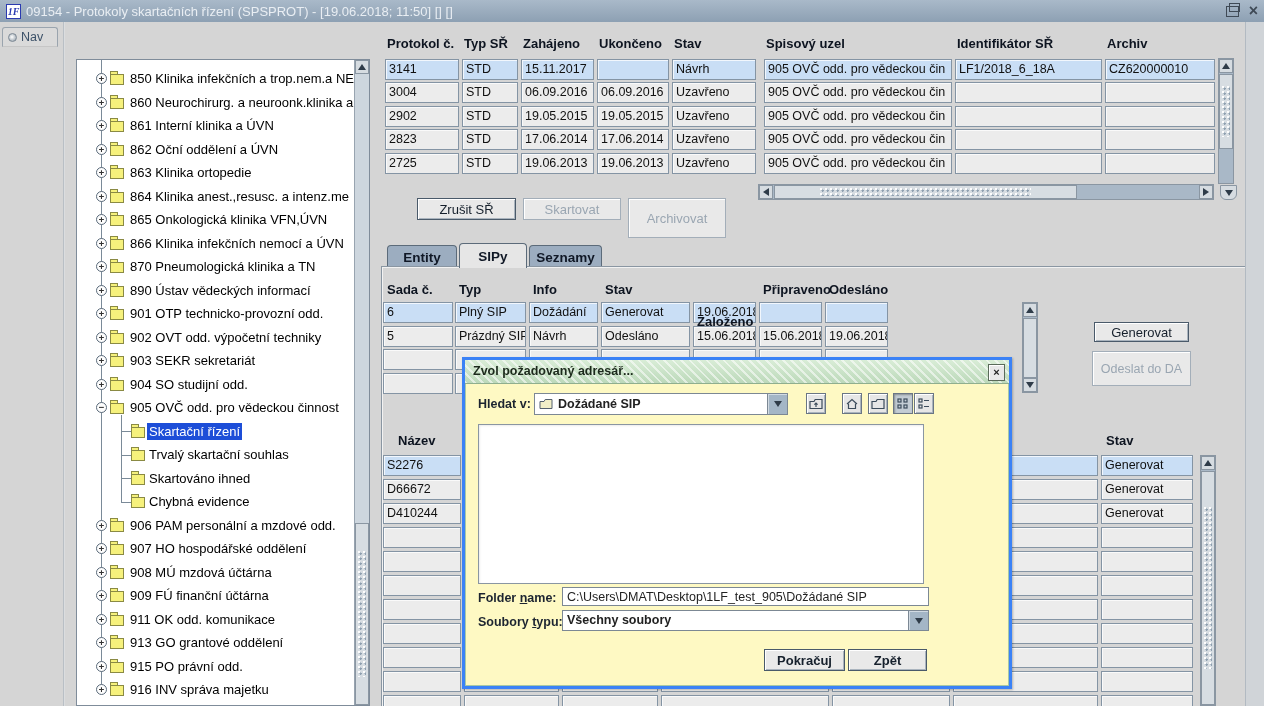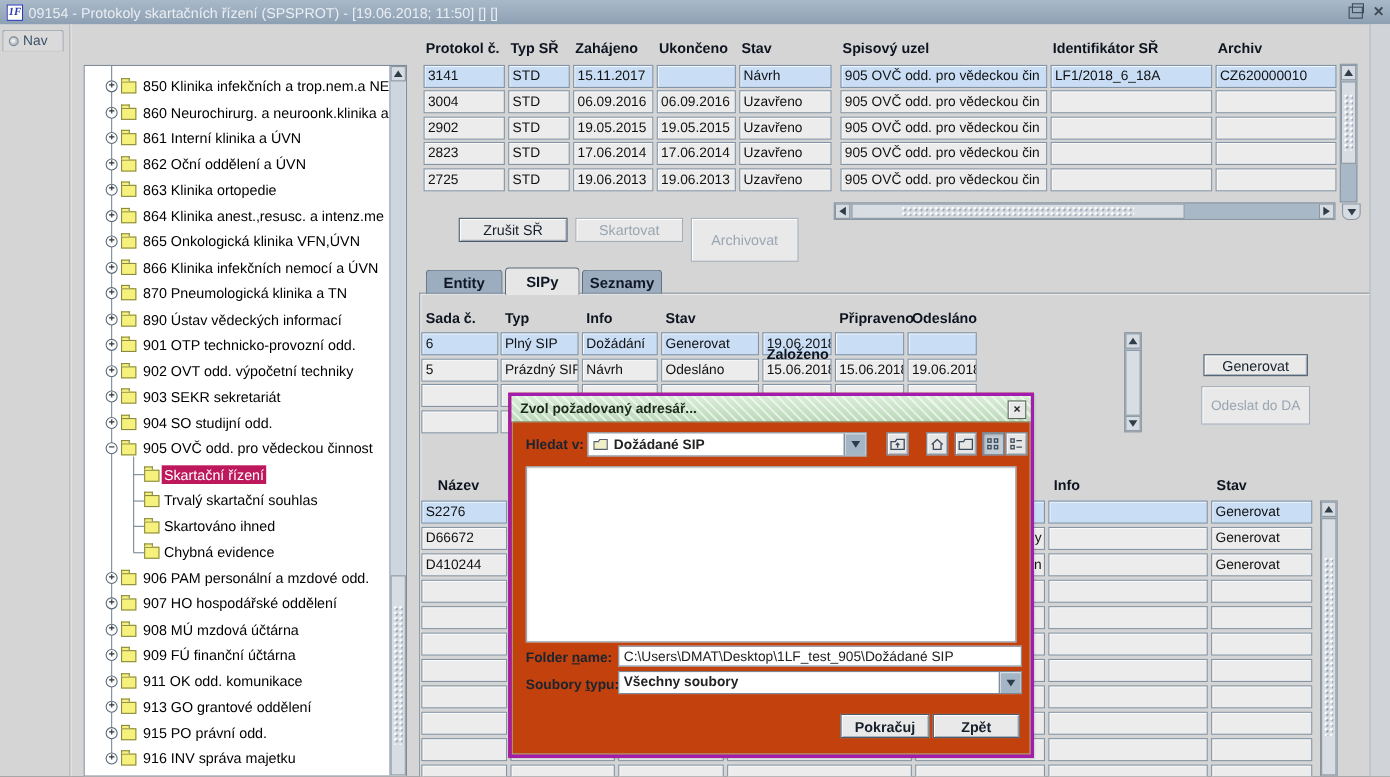--- a/index.html
+++ b/index.html
@@ -30,21 +30,21 @@
   .trow{position:relative;height:23.5px;display:flex;align-items:center;white-space:nowrap;
     font:13px "Liberation Sans",sans-serif;color:#000;overflow:hidden;}
   .trow.l0{padding-left:51px}.trow.l1{padding-left:70px}
   .trow.l1::before{content:"";position:absolute;left:44px;top:11.5px;width:10px;height:1px;background:#7a8a98;}
   .exp{position:absolute;left:19px;top:6px;width:11px;height:11px;border:1px solid #5a6a7a;border-radius:50%;
     background:#fdfdfd;font:bold 9px/9px "DejaVu Sans Mono",monospace;text-align:center;color:#333;box-sizing:border-box;z-index:2;}
   .fold{position:absolute;top:7px;width:14px;height:11px;background:#f6f17c;border:1px solid #8a8a44;box-sizing:border-box;z-index:1;}
   .fold::before{content:"";position:absolute;left:-1px;top:-4px;width:6px;height:2px;background:#f6f17c;border:1px solid #8a8a44;border-bottom:none;}
   .trow.l0 .fold{left:33px}.trow.l1 .fold{left:54px}
   .lbl{padding:1px 2px;}
-  .lbl.sel{background:#be185d;color:#fff;}
+  .lbl.sel{background:#1d4ed8;color:#fff;}
   .trunk{position:absolute;width:1px;background:#7a8a98;}
   #tree-sb{position:absolute;right:0;top:0;bottom:0;width:15px;background:#cdd6de;border-left:1px solid #98a4b0;box-sizing:border-box;}
   
   .hdr{position:absolute;font:bold 13px "Liberation Sans",sans-serif;color:#0d1420;white-space:nowrap;z-index:1;}
   .cell{position:absolute;box-sizing:border-box;background:#ececec;border:1px solid #8494a4;
     box-shadow:inset 1px 1px 0 rgba(255,255,255,.75);font:12.5px/15px "Liberation Sans",sans-serif;
     color:#111;padding:2px 3px;white-space:nowrap;overflow:hidden;}
   .cell.hl{background:#c9def5;}
   .cell.frag{text-align:right;padding-right:2px;}
   .btn{position:absolute;box-sizing:border-box;background:#e9e9e9;border:1px solid #4a5a6a;
@@ -65,22 +65,22 @@
   .thumb{position:absolute;background:#d7dde2;border:1px solid #8a96a2;box-sizing:border-box;overflow:hidden;}
   .bumps{position:absolute;left:15%;top:15%;right:15%;bottom:15%;
     background-image:radial-gradient(circle at 1.2px 1.2px,#fdfdfd 1px,transparent 1.4px),
                      radial-gradient(circle at 2.6px 2.6px,#8fa0b0 1px,transparent 1.4px);
     background-size:5px 5px;}
   .tri-u{width:0;height:0;border-left:4px solid transparent;border-right:4px solid transparent;border-bottom:6px solid #2f3c49;}
   .tri-d{width:0;height:0;border-left:4px solid transparent;border-right:4px solid transparent;border-top:6px solid #2f3c49;}
   .tri-l{width:0;height:0;border-top:4px solid transparent;border-bottom:4px solid transparent;border-right:6px solid #2f3c49;}
   .tri-r{width:0;height:0;border-top:4px solid transparent;border-bottom:4px solid transparent;border-left:6px solid #2f3c49;}
   
-  #dialog{position:absolute;left:462px;top:357px;width:478px;height:332px;background:#c2410c;
-    border:3px solid #a21caf;box-shadow:inset 0 0 0 1px #a6c8a6,1px 1px 2px rgba(0,0,0,.25);box-sizing:border-box;z-index:20;}
+  #dialog{position:absolute;left:462px;top:357px;width:550px;height:332px;background:#fef9c3;
+    border:3px solid #3b82f6;box-shadow:inset 0 0 0 1px #a6c8a6,1px 1px 2px rgba(0,0,0,.25);box-sizing:border-box;z-index:20;}
   #dlg-title{position:absolute;left:0;top:0;right:0;height:23px;background:linear-gradient(#d9edd7,#bcd9ba);overflow:hidden;border-bottom:1px solid #8fae8f;}
   #dlg-title::after{content:"";position:absolute;inset:0;
     background:repeating-linear-gradient(45deg,rgba(255,255,255,.55) 0 2px,transparent 2px 6px);}
   #dlg-title-text{position:relative;z-index:2;padding:4px 0 0 8px;font:bold 12.5px "Liberation Sans",sans-serif;color:#1c2a1c;}
   #dlg-close{position:absolute;z-index:3;right:4px;top:4px;width:15px;height:15px;background:#e8e8e8;
     border:1px solid #5a6a5a;box-shadow:inset 1px 1px 0 #fff;display:flex;align-items:center;justify-content:center;
     font:bold 11px/11px "Liberation Sans",sans-serif;color:#222;}
   .dlbl{position:absolute;font:bold 12.5px "Liberation Sans",sans-serif;color:#1c2430;white-space:nowrap;}
   .tfield{position:absolute;background:#fff;border:1px solid #7c8894;box-sizing:border-box;
     font:12.5px/17px "Liberation Sans",sans-serif;color:#222;padding:1px 4px;white-space:nowrap;overflow:hidden;}

